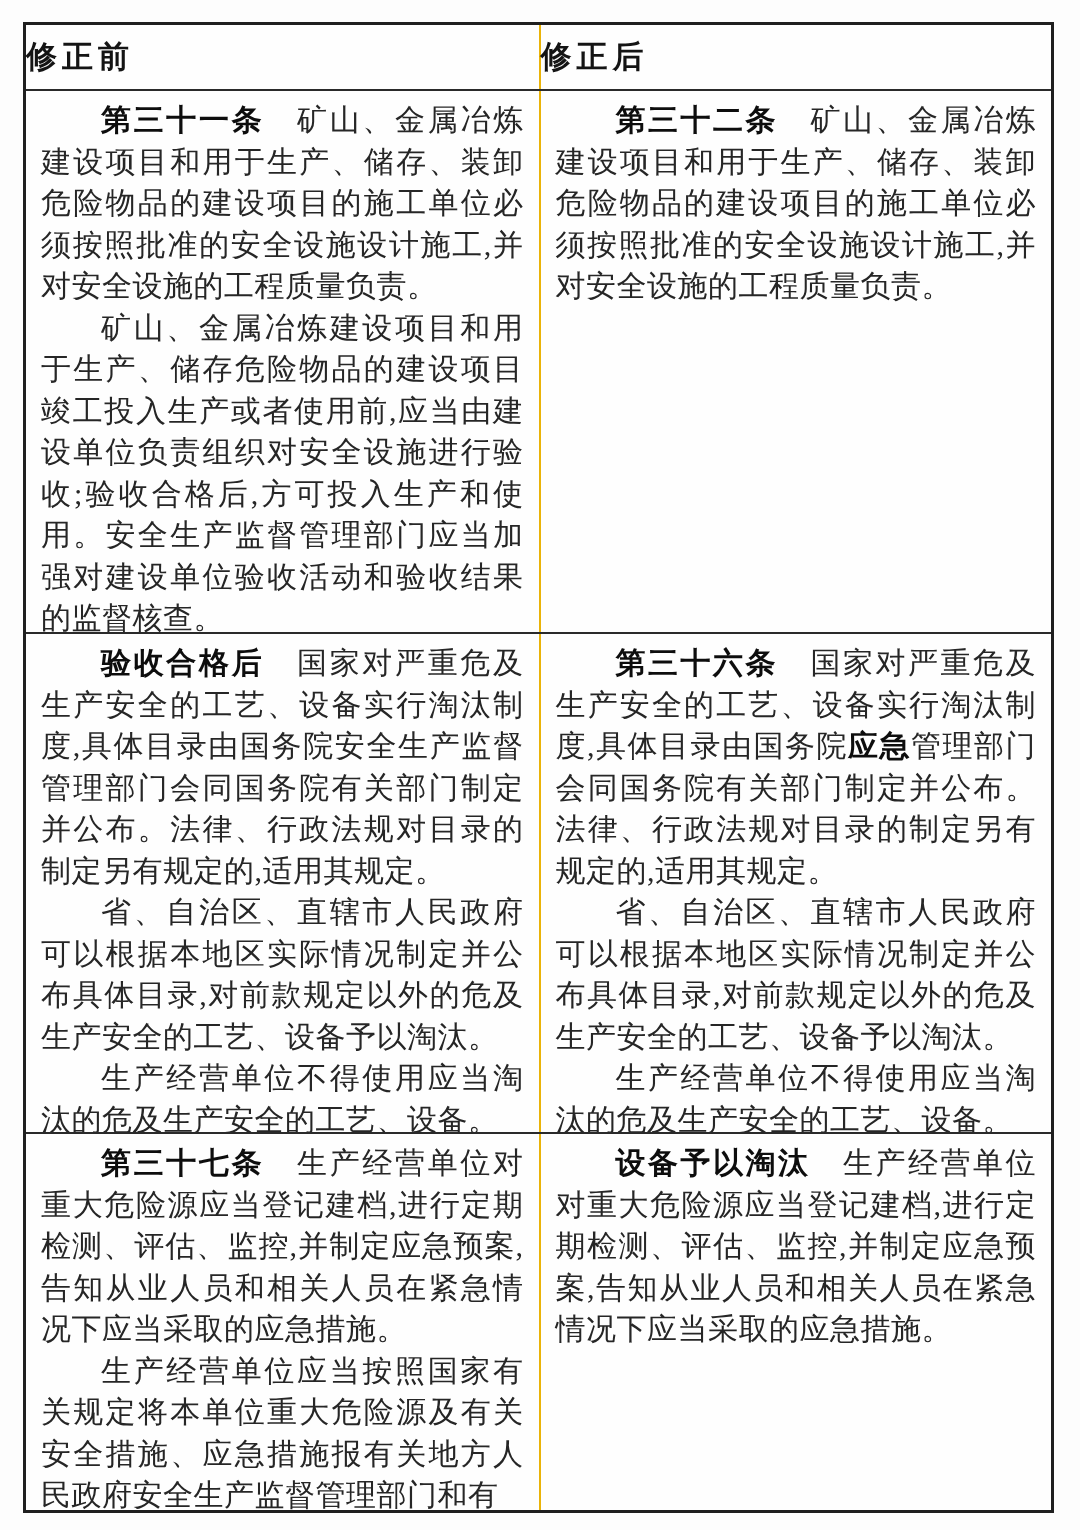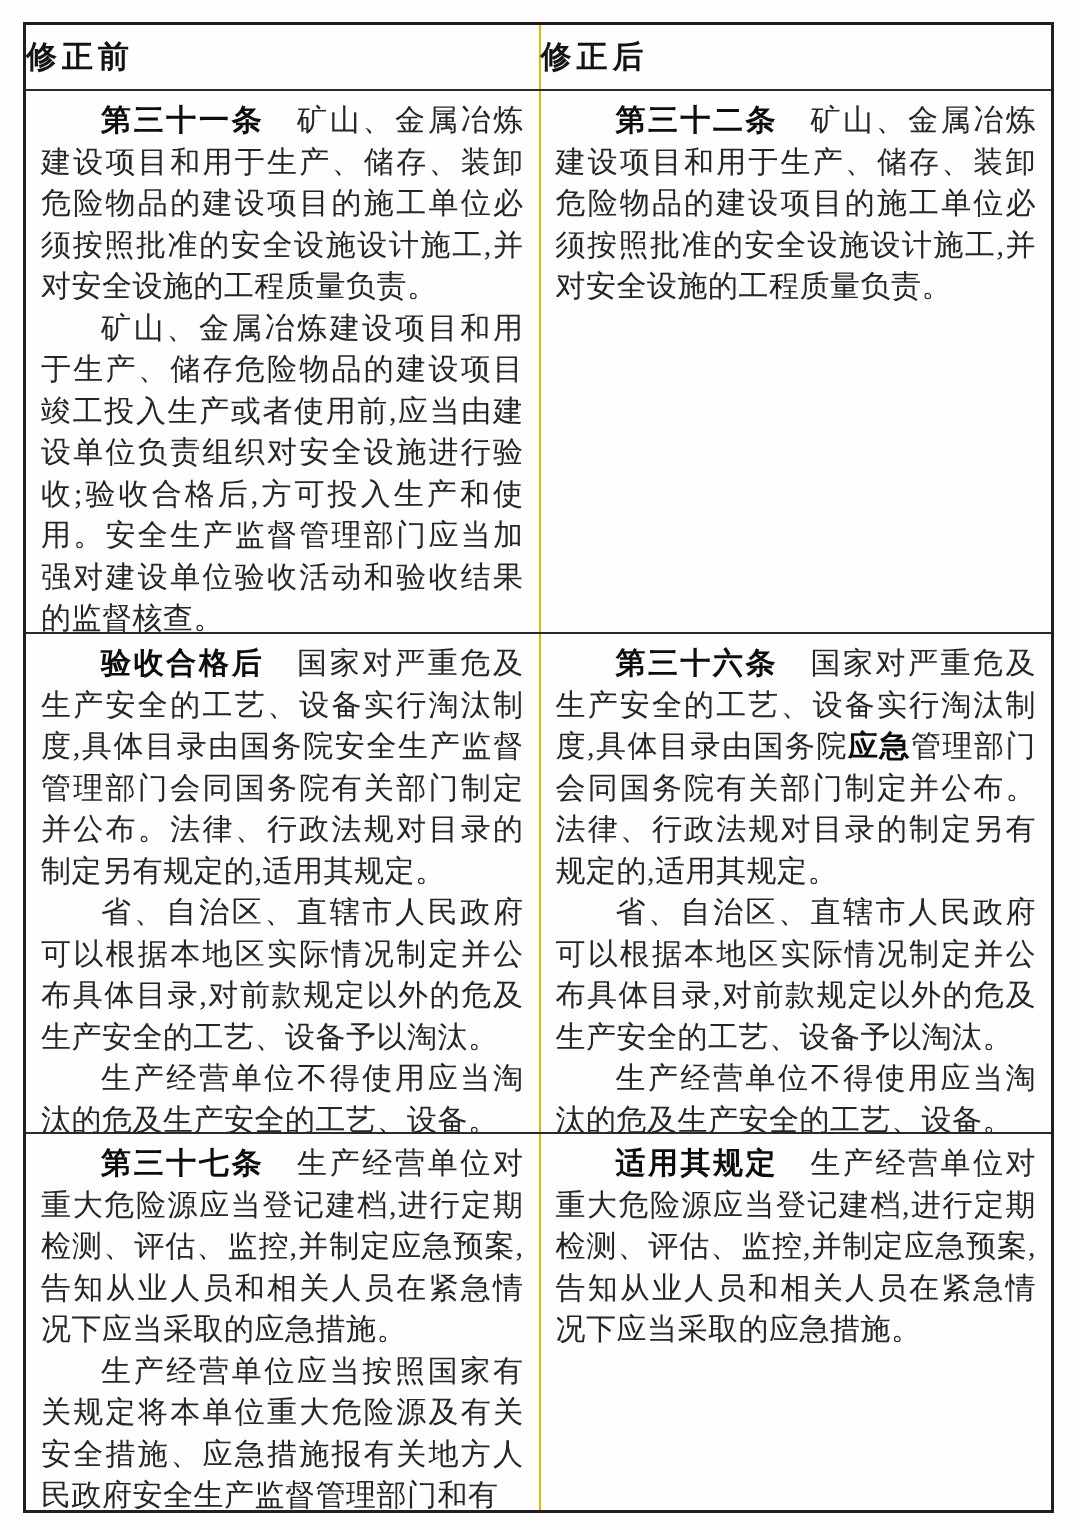--- a/index.html
+++ b/index.html
@@ -100,18 +100,18 @@
           <p><span>生产经营单位不得使用应当淘汰的危及生产安全的工艺、设备。</span></p>
         </div>
     </div>
 
     <div class="t-row row-3">
       <div class="c-cell">
           <p><span class="b">第三十七条</span><span>　生产经营单位对重大危险源应当登记建档,进行定期检测、评估、监控,并制定应急预案,告知从业人员和相关人员在紧急情况下应当采取的应急措施。</span></p>
           <p><span>生产经营单位应当按照国家有关规定将本单位重大危险源及有关安全措施、应急措施报有关地方人民政府安全生产监督管理部门和有</span></p>
         </div>
       <div class="c-cell right">
-          <p><span class="b">适用其规定</span><span>　生产经营单位对重大危险源应当登记建档,进行定期检测、评估、监控,并制定应急预案,告知从业人员和相关人员在紧急情况下应当采取的应急措施。</span></p>
+          <p><span class="b">设备予以淘汰</span><span>　生产经营单位对重大危险源应当登记建档,进行定期检测、评估、监控,并制定应急预案,告知从业人员和相关人员在紧急情况下应当采取的应急措施。</span></p>
         </div>
     </div>
 
   </div>
 </div>
 
 </body></html>

